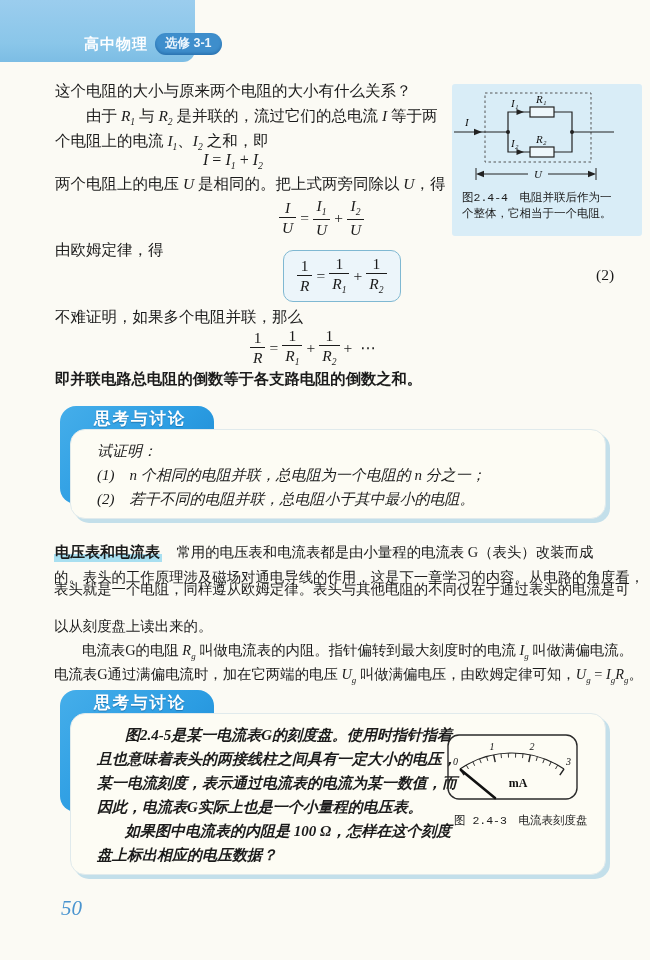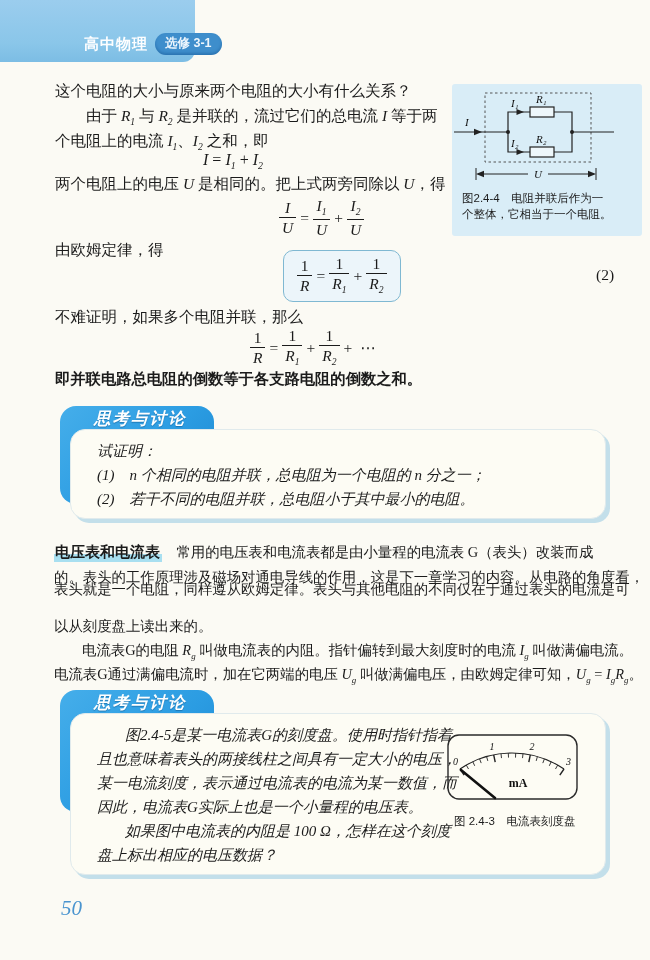--- a/index.html
+++ b/index.html
@@ -26,36 +26,36 @@
   .frac .num{display:block;padding:0 3px 1px;border-bottom:1px solid #1b1b1b;}
   .frac .den{display:block;padding:1px 3px 0;}
   .op{margin:0 4px;}
   .eq-box{position:absolute;left:283px;top:250px;padding:4px 13px 5px;background:var(--eqbox-fill,#ecf5fa);
         border:1.2px solid var(--eqbox-border,#7fb8d2);border-radius:10px;}
   .eq-box .inner{display:flex;align-items:center;font-size:15.5px;}
   .bold-line{font-family:"Liberation Sans",sans-serif;font-weight:bold;font-size:15.3px;}
   
   .fig244{position:absolute;left:452px;top:84px;width:190px;height:152px;
         background:var(--panel-blue,#d9edf7);border-radius:3px;}
-  .fig-caption{font-family:Liberation Sans, sans-serif;font-size:11.5px;line-height:16px;
+  .fig-caption{font-family:Liberation Mono, monospace;font-size:11.5px;line-height:16px;
         color:#1c1c1c;padding:0 10px;white-space:nowrap;}
   .svg-label{font:italic 11px "Liberation Serif",serif;fill:#111;}
   
   .tbox{position:absolute;left:60px;width:546px;}
   .tbox .blue{position:absolute;left:0;top:0;width:154px;border-radius:16px;
         background:linear-gradient(135deg,#45aeea 0%,var(--think-blue,#2b9ce2) 55%,#1b86cf 100%);}
   .tbox .panel{position:absolute;left:10px;top:23px;right:0;background:#fdfcf4;
         border:1px solid #e0eaec;border-radius:15px;
         box-shadow:4px 4px 0 rgba(150,200,226,.55);}
   .tbox .tag{position:absolute;left:34px;top:2px;color:#fff;
-        font-family:"Liberation Sans",sans-serif;font-style:italic;font-weight:bold;
+        font-family:"Liberation Sans",sans-serif;font-weight:bold;
         font-size:16.5px;letter-spacing:2px;text-shadow:0 1px 1px rgba(0,60,110,.4);}
   .tbox .content{font-size:15px;font-style:italic;line-height:24px;}
   .tb1 .content{padding:9px 14px 0 26px;}
-  .tb2 .content{padding:9px 0 0 26px;width:372px;}
+  .tb2 .content{padding:9px 0 0 26px;width:372px;font-weight:bold;}
   .tb2 .content div{white-space:nowrap;}
   .ind28{padding-left:28px;}
   
   .para2 .tl2{position:absolute;left:54px;font-size:14.4px;white-space:nowrap;}
   .lead{font-family:"Liberation Sans",sans-serif;font-weight:bold;font-size:15px;
         background:linear-gradient(180deg,rgba(0,0,0,0) 58%,var(--highlight-cyan,#a8dff0) 58%);
         padding:0 2px 2px 1px;}
   
   .fig245{position:absolute;left:446px;top:733px;width:150px;}
   .mlabel{font:italic 10px "Liberation Serif",serif;fill:#111;}

